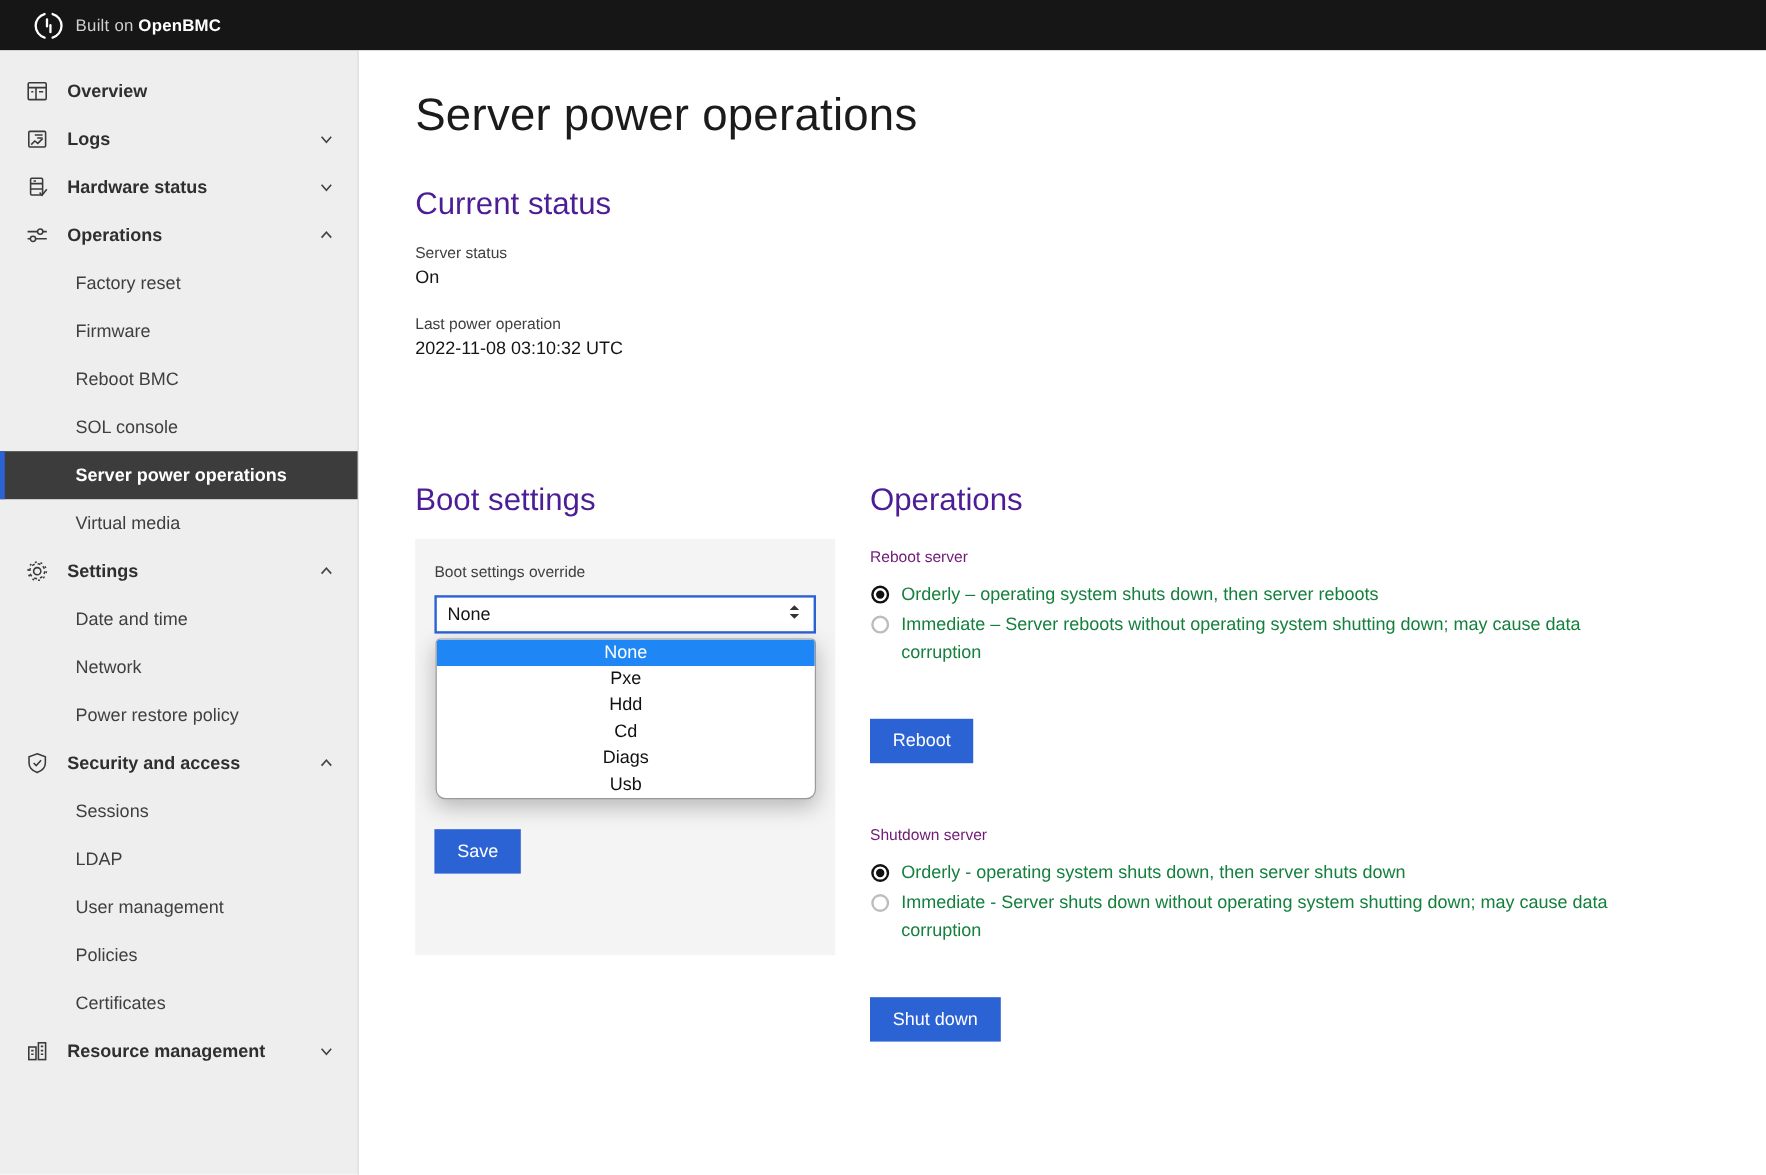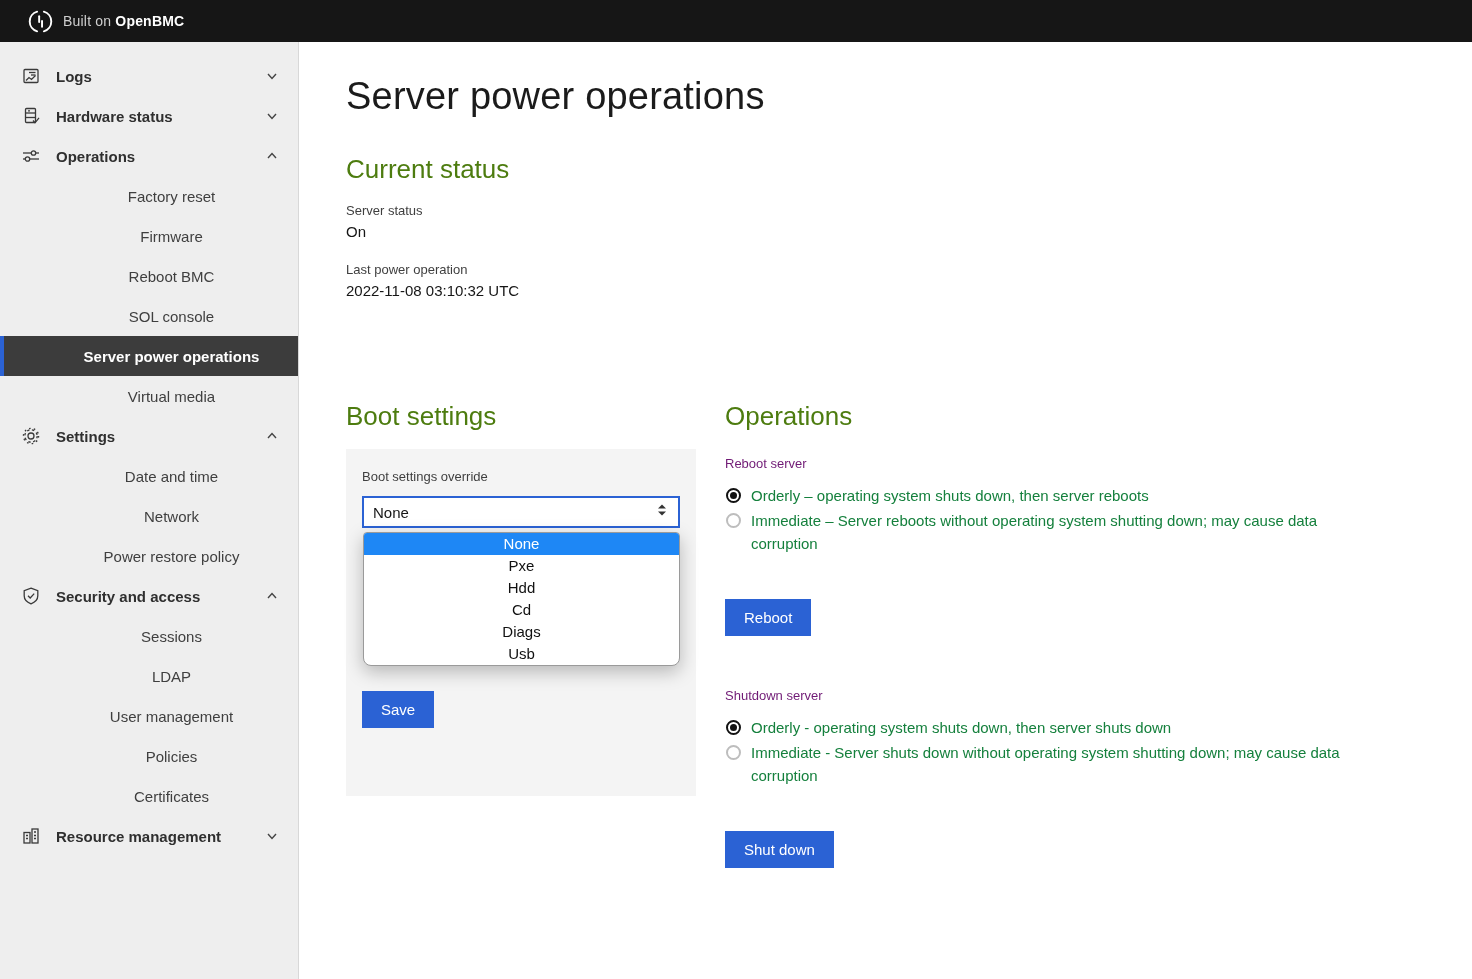--- a/index.html
+++ b/index.html
@@ -16,28 +16,28 @@
   .layout { display:flex; height:937px; }
   .sidebar { width:299px; background:#eeeeee; border-right:1px solid #d8d8d8; padding-top:14px; flex:none; }
   .content { flex:1; background:#ffffff; padding:33px 0 0 47px; position:relative; }
 
   
   .nav-row { height:40px; display:flex; align-items:center; padding:0 18px 0 20px; cursor:pointer; }
   .nav-row .nav-icon { width:22px; height:22px; margin-right:14px; flex:none; display:flex; align-items:center; justify-content:center; }
   .nav-row .nav-label { font-size:15px; color:#333333; flex:1; white-space:nowrap; }
   .nav-row.top .nav-label { font-weight:700; color:#2f2f2f; }
   .nav-row.sub { padding-left:63px; }
-  .nav-row.sub .nav-label { font-weight:400; color:#3f3f3f;text-align:center; }
+  .nav-row.sub .nav-label { font-weight:400; color:#3f3f3f; }
   .nav-row .chev { width:16px; height:16px; flex:none; display:flex; align-items:center; justify-content:center; }
   .nav-row.selected { background:#3c3c3c; border-left:4px solid #2b62d4; padding-left:59px; }
   .nav-row.selected .nav-label { color:#ffffff; font-weight:700; }
 
   
   h1.page-title { font-size:38px; font-weight:300; color:#1b1b1b; letter-spacing:.2px; }
-  h2.section-h { font-size:26px; font-weight:300; color:#4d7c0f; }
+  h2.section-h { font-size:26px; font-weight:300; color:#4c1d95; }
   .field-label { font-size:13px; color:#3f3f3f; }
   .field-value { font-size:15px; color:#161616; margin-top:5px; }
   .status-block { margin-top:36px; }
   .status-item { margin-top:22px; }
   .status-item:first-of-type { margin-top:18px; }
 
   
   .columns { display:flex; margin-top:102px; align-items:flex-start; }
   .col-boot { width:350px; flex:none; }
   .col-ops  { width:640px; margin-left:29px; flex:none; }
@@ -83,20 +83,32 @@
       <line x1="14.6" y1="12.5" x2="14.6" y2="18.5"></line>
     </svg>
   </span>
   <span class="brand"><span>Built on</span><b>OpenBMC</b></span>
 </header>
 
 <div class="layout">
 
   <nav class="sidebar">
 
+    <div class="nav-row top">
+      <span class="nav-icon">
+        <svg width="20" height="20" viewBox="0 0 20 20" fill="none" stroke="#3a3a3a" stroke-width="1.3">
+          <rect x="2.5" y="3" width="15" height="14" rx="1"></rect>
+          <line x1="2.5" y1="7" x2="17.5" y2="7"></line>
+          <line x1="9" y1="7" x2="9" y2="17"></line>
+          <line x1="5" y1="10.5" x2="6.8" y2="10.5"></line>
+            <line x1="11.5" y1="10.5" x2="15" y2="10.5"></line>
+        </svg>
+      </span>
+      <span class="nav-label">Overview</span>
+    </div>
 
     <div class="nav-row top">
       <span class="nav-icon">
         <svg width="20" height="20" viewBox="0 0 20 20" fill="none" stroke="#3a3a3a" stroke-width="1.3">
           <rect x="3" y="3.5" width="14" height="13" rx="1"></rect>
           <line x1="8" y1="6.5" x2="14.5" y2="6.5"></line>
             <line x1="10" y1="9" x2="14.5" y2="9"></line>
           <polyline points="5,14.5 8,11.5 10.5,13.5 14.5,9.5"></polyline>
         </svg>
       </span>

